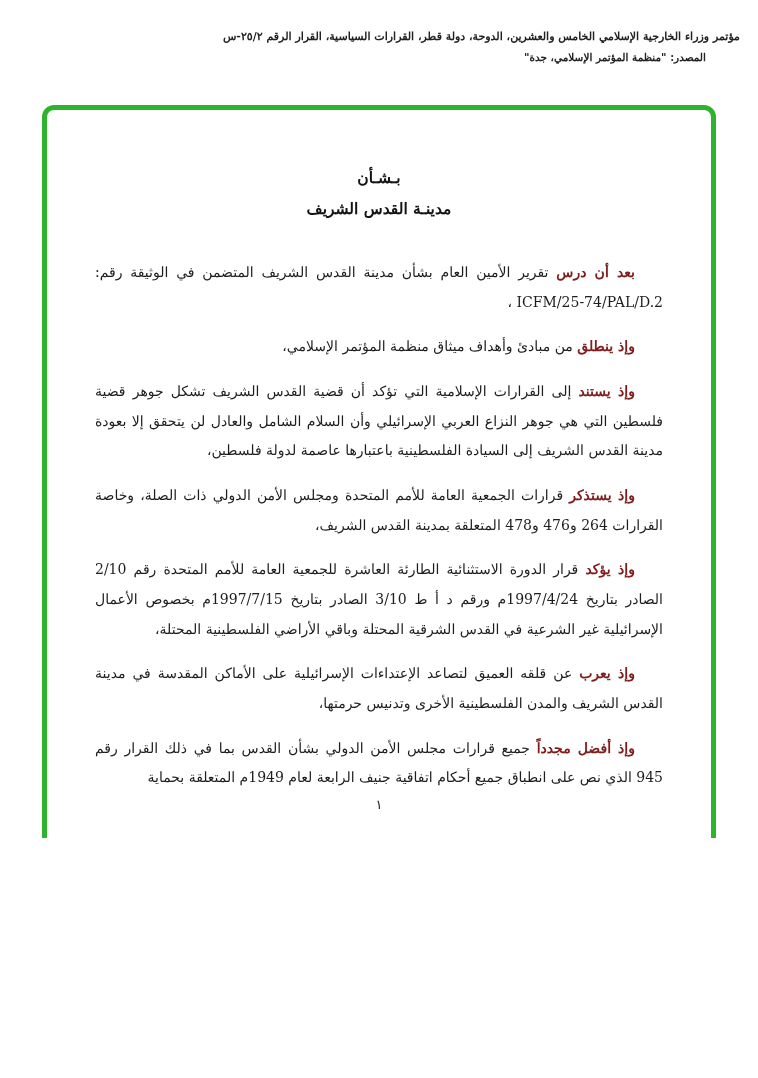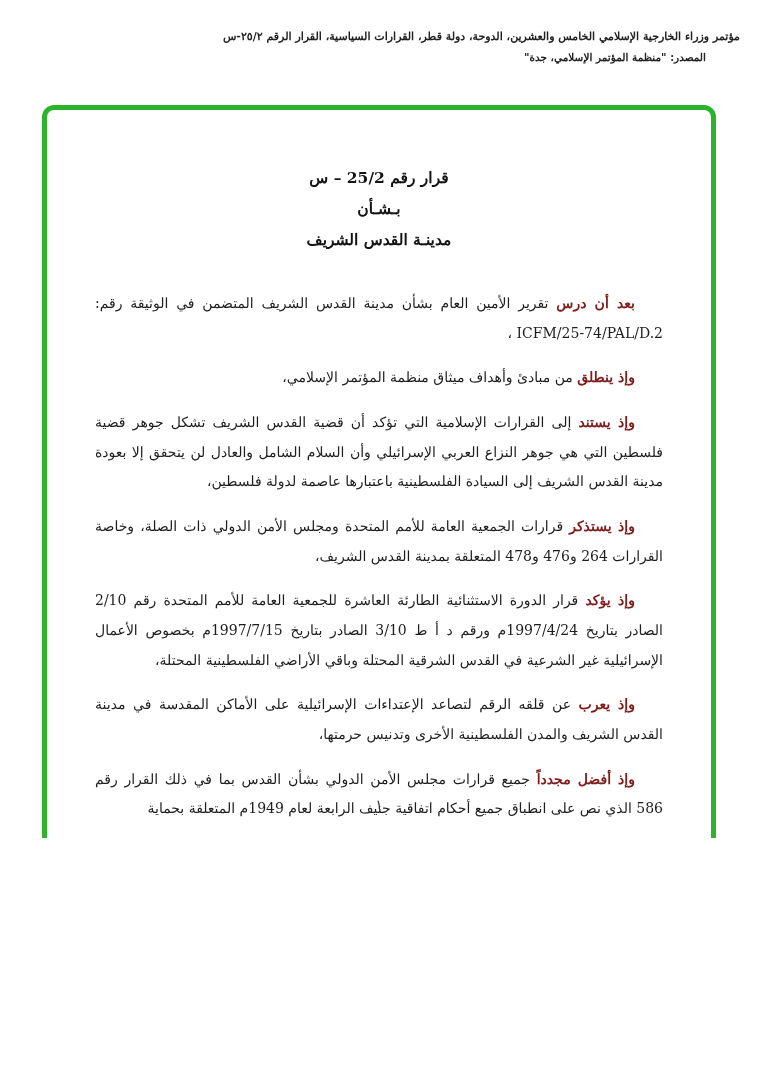--- a/index.html
+++ b/index.html
@@ -75,32 +75,31 @@
 <div class="page">
 
   <div class="top-header">
     <span class="hdr-line">مؤتمر وزراء الخارجية الإسلامي الخامس والعشرين، الدوحة، دولة قطر، القرارات السياسية، القرار الرقم ٢٥/٢-س</span>
     <span class="src-line">المصدر:  "منظمة المؤتمر الإسلامي، جدة"</span>
   </div>
 
   <div class="frame">
 
     <div class="title-block">
-      <span class="t-line">قرار رقم 25/2 – س</span>
       <span class="t-line">بـشـأن</span>
       <span class="t-line t-subject">مدينـة القدس الشريف</span>
     </div>
 
     <div class="body-text">
       <p class="para"><b>بعد أن درس</b><span> تقرير الأمين العام بشأن مدينة القدس الشريف المتضمن في الوثيقة رقم: ICFM/25-74/PAL/D.2 ،</span></p>
       <p class="para"><b>وإذ ينطلق</b><span> من مبادئ وأهداف ميثاق منظمة المؤتمر الإسلامي،</span></p>
       <p class="para"><b>وإذ يستند</b><span> إلى القرارات الإسلامية التي تؤكد أن قضية القدس الشريف تشكل جوهر قضية فلسطين التي هي جوهر النزاع العربي الإسرائيلي وأن السلام الشامل والعادل لن يتحقق إلا بعودة مدينة القدس الشريف إلى السيادة الفلسطينية باعتبارها عاصمة لدولة فلسطين،</span></p>
       <p class="para"><b>وإذ يستذكر</b><span> قرارات الجمعية العامة للأمم المتحدة ومجلس الأمن الدولي ذات الصلة، وخاصة القرارات 264 و476 و478 المتعلقة بمدينة القدس الشريف،</span></p>
       <p class="para"><b>وإذ يؤكد</b><span> قرار الدورة الاستثنائية الطارئة العاشرة للجمعية العامة للأمم المتحدة رقم 2/10 الصادر بتاريخ 1997/4/24م ورقم د أ ط 3/10 الصادر بتاريخ 1997/7/15م بخصوص الأعمال الإسرائيلية غير الشرعية في القدس الشرقية المحتلة وباقي الأراضي الفلسطينية المحتلة،</span></p>
-      <p class="para"><b>وإذ يعرب</b><span> عن قلقه الرقم لتصاعد الإعتداءات الإسرائيلية على الأماكن المقدسة في مدينة القدس الشريف والمدن الفلسطينية الأخرى وتدنيس حرمتها،</span></p>
-      <p class="para"><b>وإذ أفضل مجدداً</b><span> جميع قرارات مجلس الأمن الدولي بشأن القدس بما في ذلك القرار رقم 586 الذي نص على انطباق جميع أحكام اتفاقية جنيف الرابعة لعام 1949م المتعلقة بحماية</span></p>
+      <p class="para"><b>وإذ يعرب</b><span> عن قلقه العميق لتصاعد الإعتداءات الإسرائيلية على الأماكن المقدسة في مدينة القدس الشريف والمدن الفلسطينية الأخرى وتدنيس حرمتها،</span></p>
+      <p class="para"><b>وإذ أفضل مجدداً</b><span> جميع قرارات مجلس الأمن الدولي بشأن القدس بما في ذلك القرار رقم 945 الذي نص على انطباق جميع أحكام اتفاقية جنيف الرابعة لعام 1949م المتعلقة بحماية</span></p>
     </div>
 
   </div>
 
   <div class="page-number">١</div>
 
 </div>
 
 </body></html>

